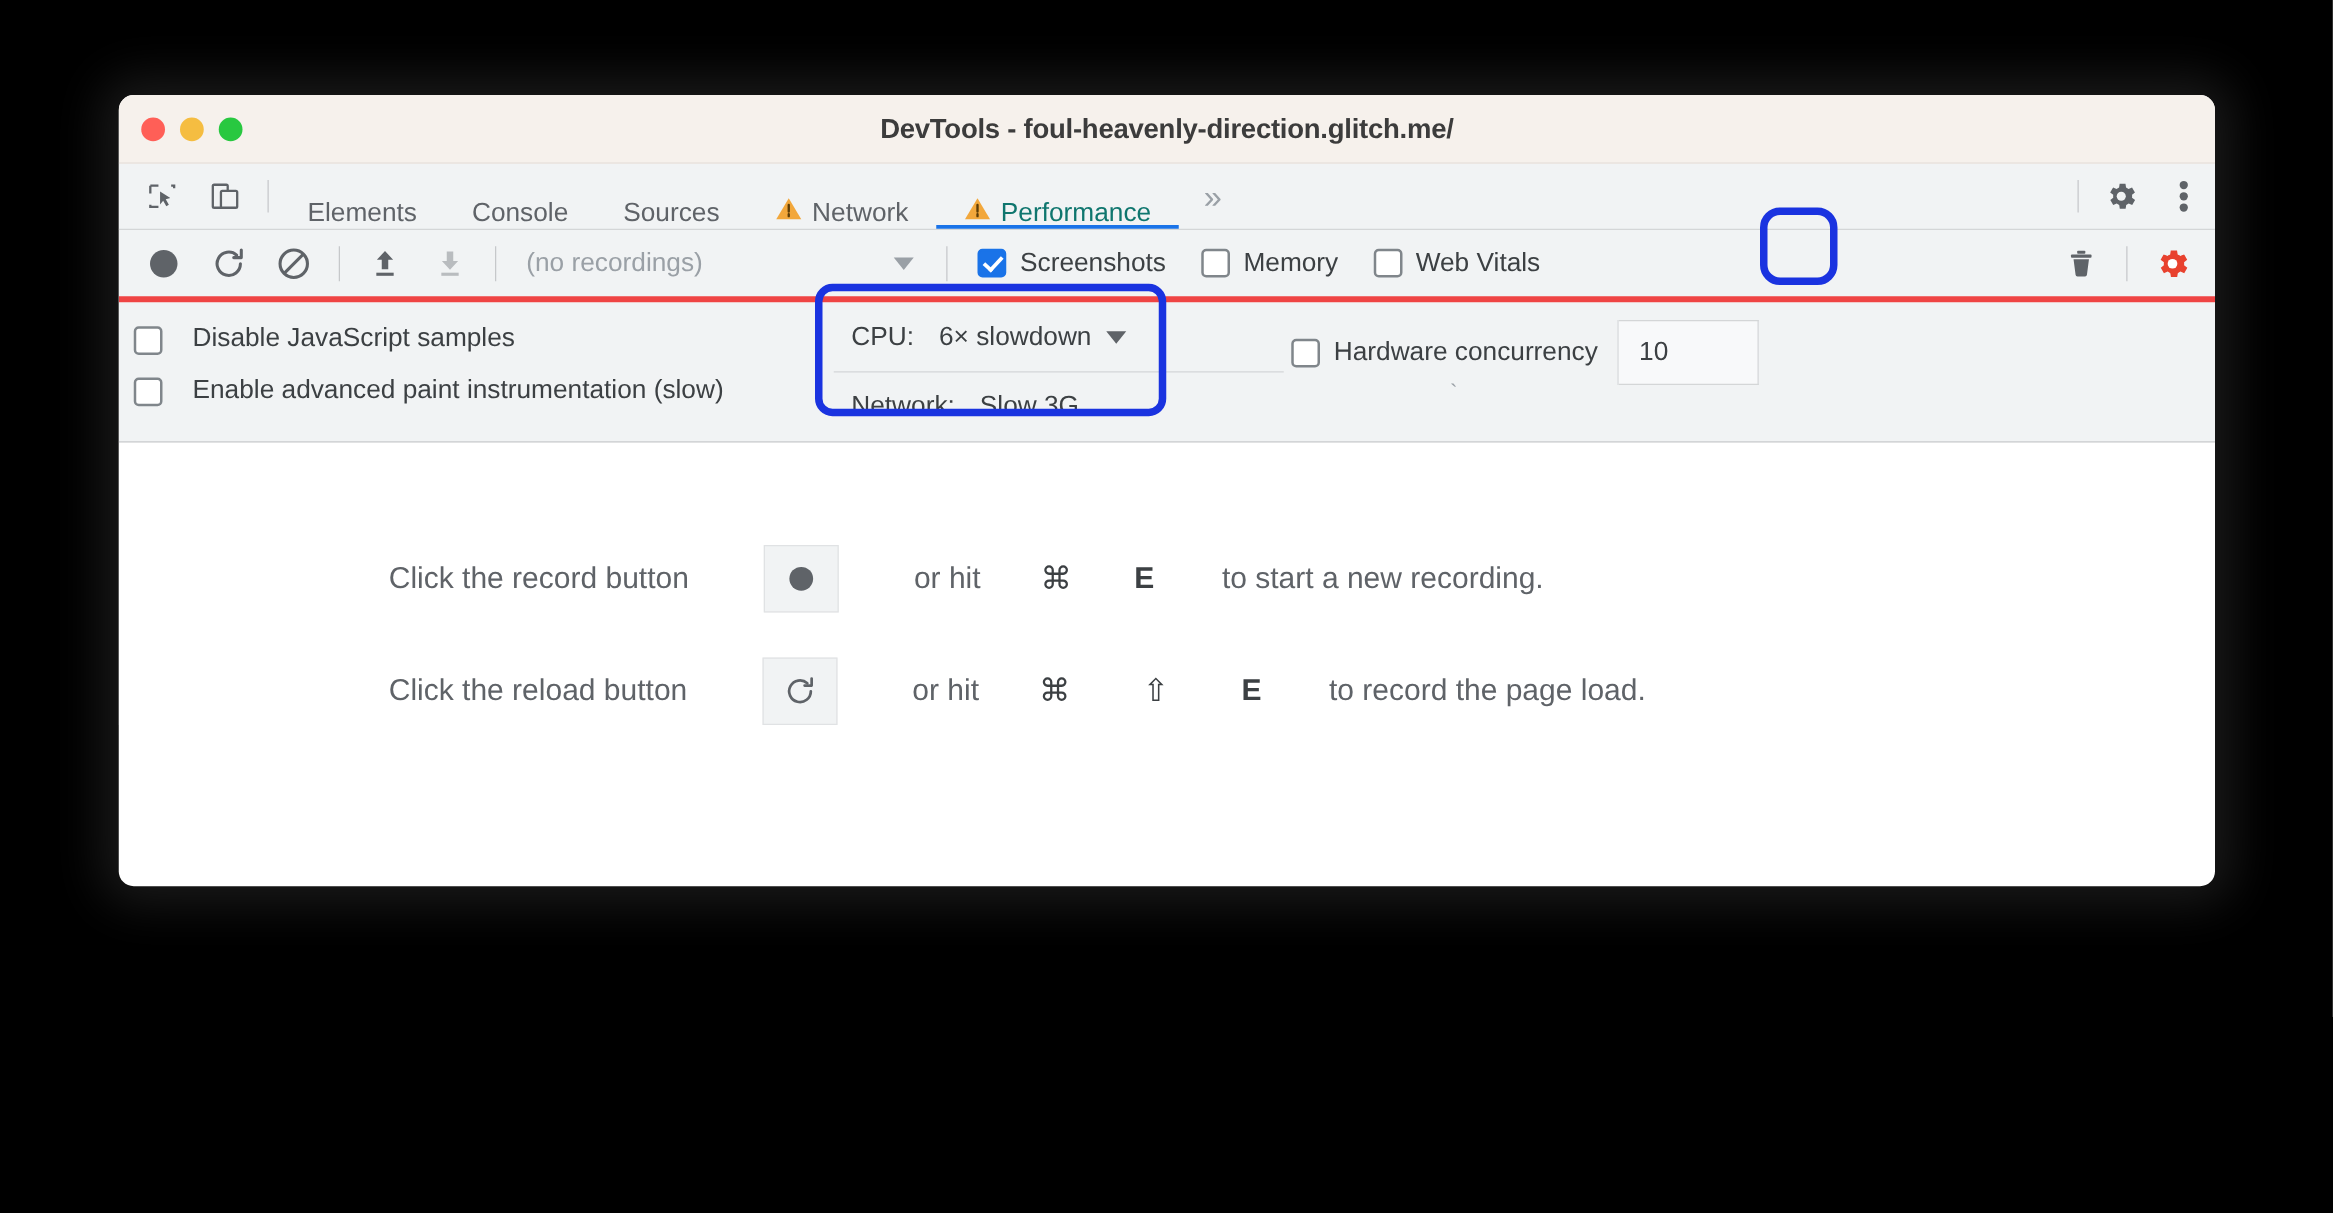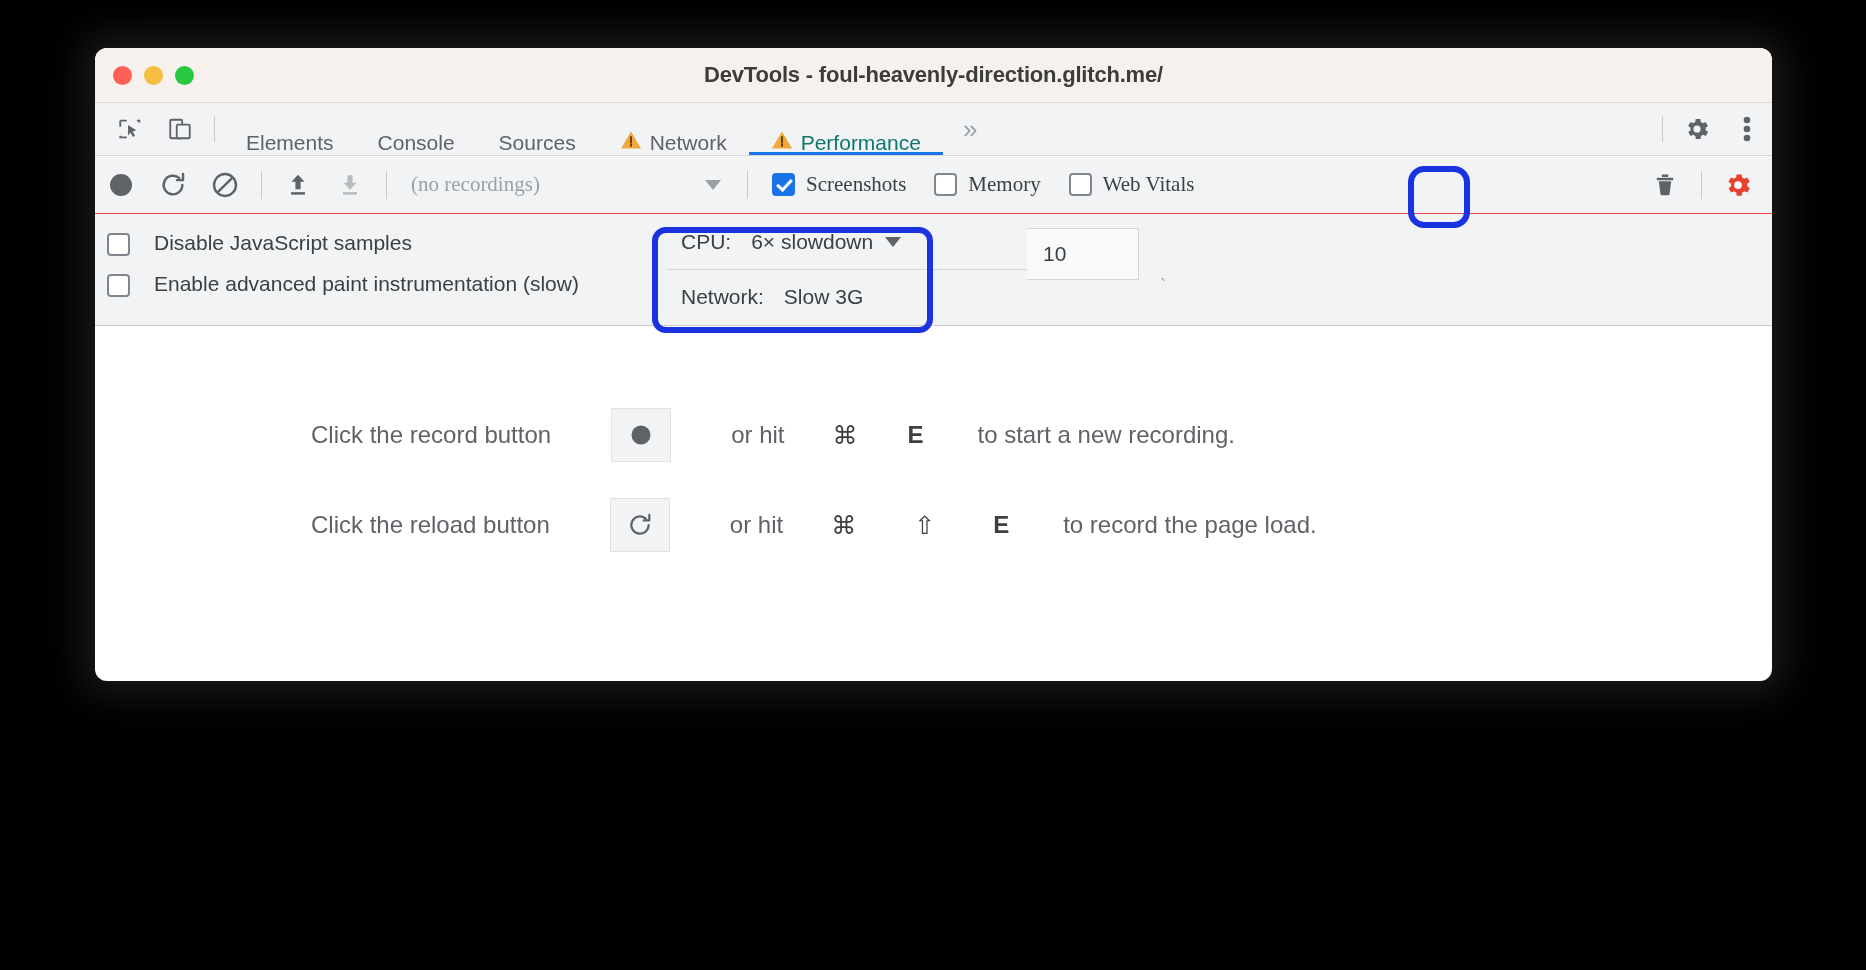--- a/index.html
+++ b/index.html
@@ -16,21 +16,21 @@
     position: relative;
     width: 1866px;
     height: 970px;
     background: #000000;
   }
 
   
   #window {
     position: absolute;
     left: 95px;
-    top: 48px;
+    top: 76px;
     width: 1677px;
     height: 633px;
     background: #ffffff;
     border-radius: 12px;
     overflow: hidden;
     box-shadow: 0 0 38px 14px rgba(255,255,255,0.10);
   }
 
   
   #titlebar {
@@ -113,24 +113,24 @@
     padding: 0 20px;
     color: #9aa0a6;
     font-size: 26px;
   }
 
   
   #toolbar {
     position: relative;
     height: 58px;
     background: #f1f3f4;
-    border-bottom: 1px solid #ef4444;
-    display: flex;
-    align-items: center;
-    font-family: Liberation Serif, serif;
+    border-bottom: 5px solid #ef4444;
+    display: flex;
+    align-items: center;
+    padding-left: 10px;
   }
   .tool-btn {
     width: 52px;
     height: 58px;
     display: flex;
     align-items: center;
     justify-content: center;
     color: #5f6368;
   }
   .tool-sep {
@@ -528,20 +528,24 @@
           <span class="throttle-caret"></span>
         </div>
         <div class="throttle-row">
           <span class="throttle-key">Network:</span>
           <span class="throttle-val">Slow 3G</span>
         </div>
       </div>
 
       <div id="settings-right">
         <div id="hw-row">
+          <div id="hw-label">
+            <span class="cbox"></span>
+            <span>Hardware concurrency</span>
+          </div>
           <div id="hw-input">10</div>
         </div>
       </div>
 
       <div id="stray-mark">`</div>
     </div>
 
     <div id="content">
 
       <div class="instr">

